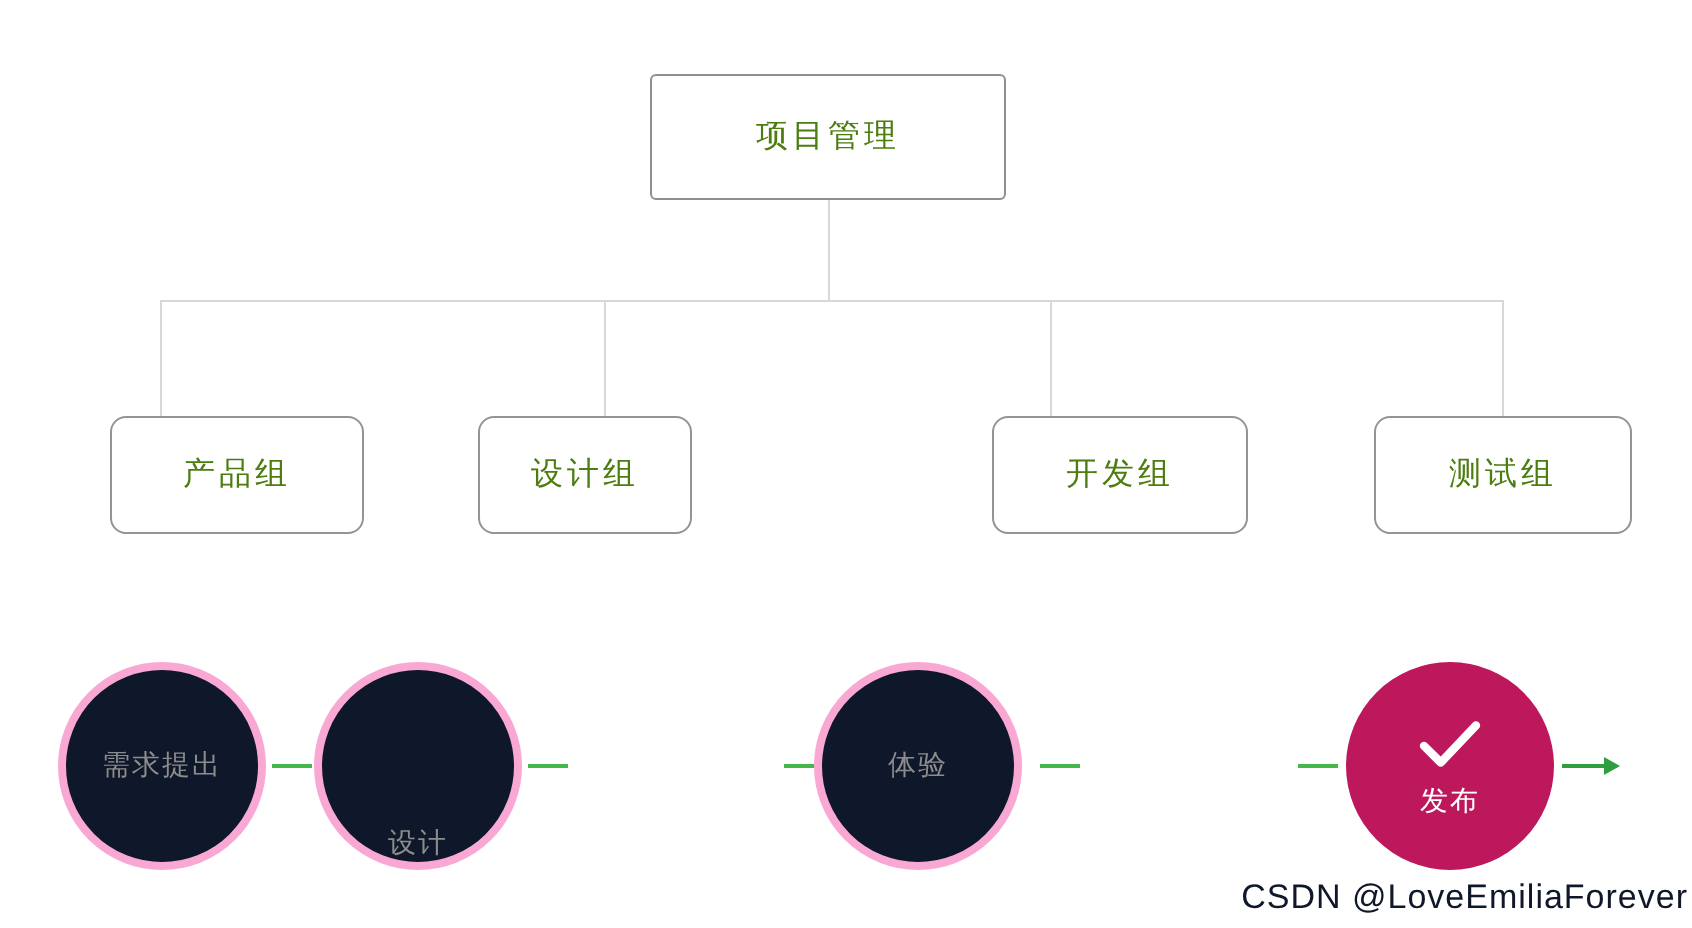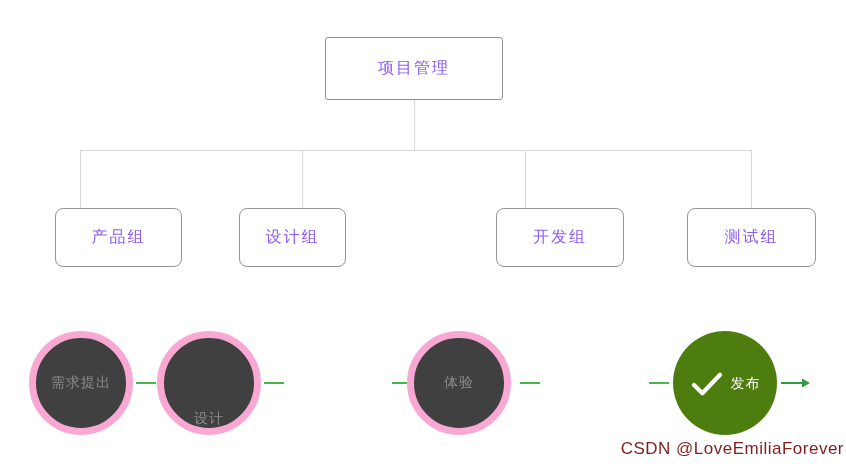--- a/index.html
+++ b/index.html
@@ -10,21 +10,21 @@
     background: #ffffff;
     font-family: "Liberation Sans", "DejaVu Sans", sans-serif;
     overflow: hidden;
   }
   
   .box {
     position: absolute;
     box-sizing: border-box;
     background: #ffffff;
     border: 1px solid #949494;
-    color: #8b5cf6;
+    color: #4d7c0f;
     display: flex;
     align-items: center;
     justify-content: center;
     font-size: 16px;
     letter-spacing: 2px;
   }
   .root-box {
     left: 325px; top: 37px;
     width: 178px; height: 63px;
     border-radius: 3px;
@@ -45,61 +45,62 @@
   .tl-d2 { left: 525px; top: 150px; width: 1px; height: 58px; }
   .tl-d3 { left: 751px; top: 150px; width: 1px; height: 58px; }
 
   
   .circle {
     position: absolute;
     box-sizing: border-box;
     top: 331px;
     width: 104px; height: 104px;
     border-radius: 50%;
-    background: #404040;
-    border: 7px solid #f9a8d4;
+    background: #0f172a;
+    border: 4px solid #f9a8d4;
     color: #8c8c8c;
     display: flex;
     align-items: center;
     justify-content: center;
     font-size: 14px;
     letter-spacing: 1px;
     text-align: center;
   }
   .circle.c0 { left: 29px; }
   .circle.c1 { left: 157px; align-items: flex-end; }
   .circle.c2 { left: 285px; }
   .circle.c3 { left: 407px; font-family: Liberation Serif, serif; }
   .circle.c4 { left: 541px; }
   .circle.done {
     left: 673px;
-    background: #4d7c0f;
+    background: #be185d;
     border: none;
     color: #ffffff;
+    flex-direction: column;
     gap: 7px;
     padding-top: 2px;
   }
   .circle.done .check-wrap { line-height: 0; }
 
   
   .dash { position: absolute; top: 382px; height: 2px; width: 20px; background: #46b84a; }
   .dash.d0 { left: 136px; }
   .dash.d1 { left: 264px; }
   .dash.d2 { left: 392px; }
   .dash.d3 { left: 520px; }
   .dash.d4 { left: 649px; }
   .flow-arrow { position: absolute; left: 781px; top: 375px; width: 30px; height: 16px; line-height: 0; }
 
   
   .watermark {
     position: absolute;
     right: 2px;
     top: 439px;
     font-size: 17px;
-    color: #7f1d1d;
+    color: #0f172a;
     letter-spacing: 0.5px;
     white-space: nowrap;
   }
 </style>
 </head>
 <body>
 
 <div class="canvas">
 
   <div class="tree-line tl-root-v"></div>

